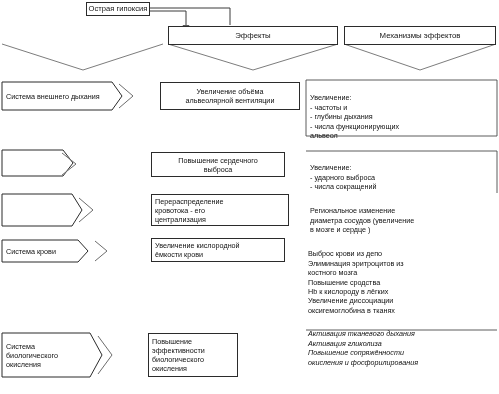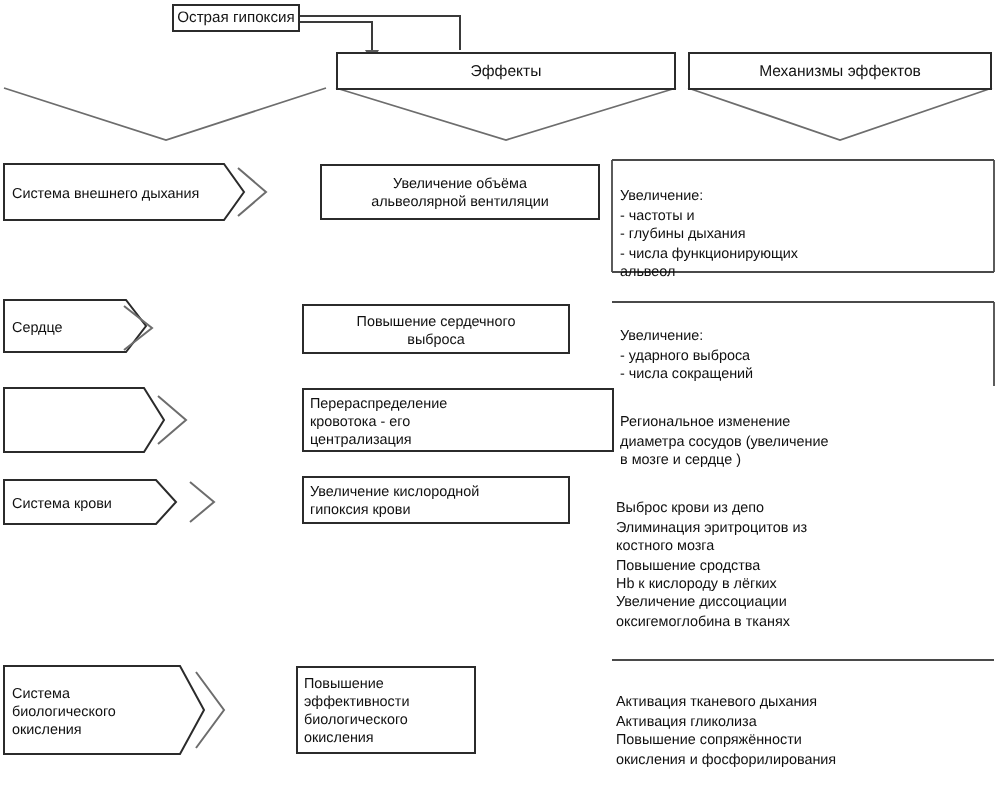--- a/index.html
+++ b/index.html
@@ -153,55 +153,52 @@
   </div>
 
   <div class="plain" style="left:310px; top:84px; width:186px; height:50px;">
     <span class="lbl">Увеличение:
  -  частоты  и
  -  глубины дыхания
  -  числа функционирующих
      альвеол</span>
   </div>
 
-  <div class="chev" style="left:2px; top:150px; width:72px; height:26px;">
-    <span class="lbl" style="white-space:pre-line;">Сердце</span>
-  </div>
 
   <div class="box ctr" style="left:151px; top:152px; width:134px; height:25px;">
     <span class="lbl" style="white-space:pre-line;">Повышение сердечного
 выброса</span>
   </div>
 
   <div class="plain" style="left:310px; top:154px; width:186px; height:38px;">
     <span class="lbl">Увеличение:
  -  ударного выброса
  -  числа сокращений</span>
   </div>
 
 
-  <div class="box lft" style="left:151px; top:194px; width:156px; height:32px;">
+  <div class="box lft" style="left:151px; top:194px; width:138px; height:32px;">
     <span class="lbl" style="white-space:pre-line;">Перераспределение
 кровотока  -  его
 централизация</span>
   </div>
 
   <div class="plain" style="left:310px; top:197px; width:188px; height:32px;">
     <span class="lbl">Региональное изменение
 диаметра сосудов (увеличение
 в мозге и сердце )</span>
   </div>
 
   <div class="chev" style="left:2px; top:240px; width:88px; height:22px;">
     <span class="lbl" style="white-space:pre-line;">Система крови</span>
   </div>
 
   <div class="box lft" style="left:151px; top:238px; width:134px; height:24px;">
     <span class="lbl" style="white-space:pre-line;">Увеличение кислородной
-гипоксия крови</span>
+ёмкости крови</span>
   </div>
 
   <div class="plain" style="left:308px; top:240px; width:190px; height:84px;">
     <span class="lbl">Выброс крови из депо
 Элиминация эритроцитов из
    костного мозга
 Повышение сродства
    Нb к кислороду в лёгких
 Увеличение диссоциации
    оксигемоглобина в тканях</span>
@@ -213,20 +210,20 @@
 окисления</span>
   </div>
 
   <div class="box lft" style="left:148px; top:333px; width:90px; height:44px;">
     <span class="lbl" style="white-space:pre-line;">Повышение
 эффективности
 биологического
 окисления</span>
   </div>
 
-  <div class="plain" style="left:308px; top:337px; width:190px; height:48px;">
+  <div class="plain" style="left:308px; top:320px; width:190px; height:48px;font-style:italic;">
     <span class="lbl">Активация тканевого дыхания
 Активация гликолиза
 Повышение сопряжённости
 окисления и фосфорилирования</span>
   </div>
 
 </div>
 
 </body></html>

